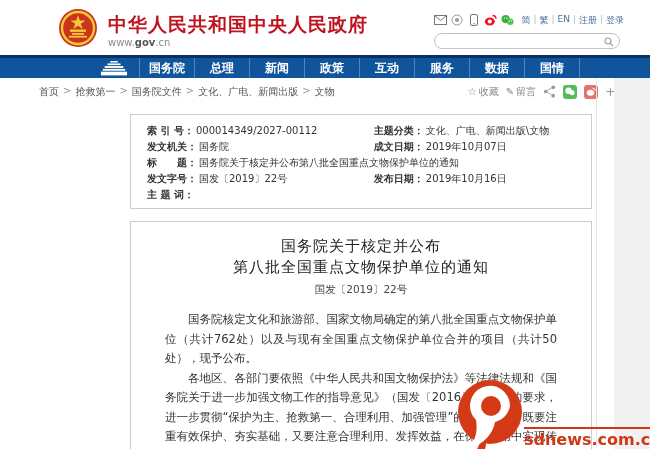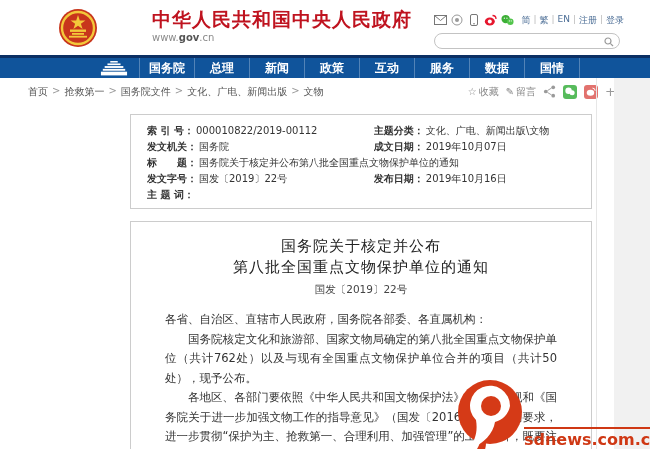--- a/index.html
+++ b/index.html
@@ -2,21 +2,21 @@
 <html style="--nav-blue: #10549b; --title-red: #bf131f; --wm-red: #cf3814; --wechat-green: #57bb5c; --weibo-red: #e6575b;"><head>
 <meta charset="utf-8">
 <style>
   * { margin:0; padding:0; box-sizing:border-box; }
   html,body { width:650px; height:449px; overflow:hidden; background:#fff;
     font-family:"DejaVu Sans","Liberation Sans",sans-serif; }
   .page { position:relative; width:650px; height:449px; overflow:hidden; background:#fff; }
 
   
   .site-header { position:relative; height:55px; background:#fff; }
-  .brand { position:absolute; left:58px; top:8px; display:flex; align-items:flex-start;gap:44px; }
+  .brand { position:absolute; left:58px; top:8px; display:flex; align-items:flex-end; }
   .brand-text { margin-left:10px; }
   .site-title { color:var(--title-red,#bf131f); font-size:19px; font-weight:bold; letter-spacing:1px; line-height:22px; }
   .site-url { color:#8a8a8a; font-size:10px; margin-top:2px; }
   .site-url b { color:#555; }
   .header-right { position:absolute; right:26px; top:13px; width:190px; }
   .quick-row { display:flex; align-items:center; justify-content:flex-end; gap:4px; height:14px; }
   .quick-row .ic { display:inline-flex; width:13px; height:13px; align-items:center; justify-content:center; }
   .quick-links { display:flex; gap:3px; font-size:9px; color:#4c6e96; margin-left:3px; white-space:nowrap; }
   .quick-links .lnk { cursor:pointer; }
   .quick-links .sep { color:#bbb; }
@@ -27,21 +27,21 @@
   
   .main-nav { height:23px; background:var(--nav-blue,#10549b); border-top:3px solid #0b2f63;
     display:flex; align-items:stretch; }
   .nav-logo { width:52px; margin-left:88px; display:flex; align-items:center; justify-content:center;
     border-right:1px solid rgba(255,255,255,.28); }
   .nav-item { width:55px; display:flex; align-items:center; justify-content:center;
     color:#fff; font-size:12px; font-weight:bold; border-right:1px solid rgba(255,255,255,.28); cursor:pointer; }
   .nav-fill { flex:1; }
 
   
-  .crumb-row { height:27px; display:flex; align-items:center; justify-content:space-between; padding:0 34px 0 28px; }
+  .crumb-row { height:27px; display:flex; align-items:center; justify-content:space-between; padding:0 34px 0 39px; }
   .breadcrumb { font-size:10px; color:#555; display:flex; gap:4px; white-space:nowrap; }
   .breadcrumb .bc { cursor:pointer; }
   .breadcrumb .bsep { color:#999; }
   .page-tools { display:flex; align-items:center; gap:7px; font-size:10px; color:#888; }
   .tool { display:inline-flex; align-items:center; gap:2px; cursor:pointer; }
   .badge { width:14px; height:14px; border-radius:3px; display:inline-flex; align-items:center; justify-content:center; cursor:pointer; }
   .badge.wechat { background:#57bb5c; }
   .badge.weibo { background:#e2726e; }
   .plus { font-size:13px; color:#999; cursor:pointer; }
 
@@ -213,21 +213,21 @@
             <path d="M8.5 1.5 Q12 1.5 12 5" fill="none" stroke="#fff" stroke-width="1.3"></path>
           </svg>
       </span>
       <span class="plus">+</span>
     </div>
   </div>
 
   <div class="meta-box">
     <div class="mcell">
       <span class="mlabel">索 引 号：</span>
-      <span class="mvalue">000010822/2019-00112</span>
+      <span class="mvalue">000014349/2027-00112</span>
     </div>
     <div class="mcell">
       <span class="mlabel">主题分类：</span>
       <span class="mvalue">文化、广电、新闻出版\文物</span>
     </div>
     <div class="mcell">
       <span class="mlabel">发文机关：</span>
       <span class="mvalue">国务院</span>
     </div>
     <div class="mcell">
@@ -252,21 +252,20 @@
     </div>
   </div>
 
   <div class="doc-box">
     <div class="doc-title">
       <div>国务院关于核定并公布</div>
       <div>第八批全国重点文物保护单位的通知</div>
     </div>
     <div class="doc-number">国发〔2019〕22号</div>
     <div class="doc-body">
-      <p>各省、自治区、直辖市人民政府，国务院各部委、各直属机构：</p>
       <p class="indent">国务院核定文化和旅游部、国家文物局确定的第八批全国重点文物保护单位（共计762处）以及与现有全国重点文物保护单位合并的项目（共计50处），现予公布。</p>
       <p class="indent">各地区、各部门要依照《中华人民共和国文物保护法》等法律法规和《国务院关于进一步加强文物工作的指导意见》（国发〔2016〕17号）的要求，进一步贯彻“保护为主、抢救第一、合理利用、加强管理”的工作方针，既要注重有效保护、夯实基础，又要注意合理利用、发挥效益，在保护利用中实现传承发展，认真做好全国重点文物保护单位的保护、管理和利用工作，确保文物安全特别是文物消防安全，努力开创文物工作新局面，走出一条符合国情的文物保护利用之路，为坚定文化自信、实现“两个一百年”奋斗目标和中华民族伟大复兴的中国梦作出更大贡献。</p>
     </div>
 
   </div>
 
   <div class="page-edge"></div>
   <div class="gray-strip"></div>
 
   <div class="watermark">

